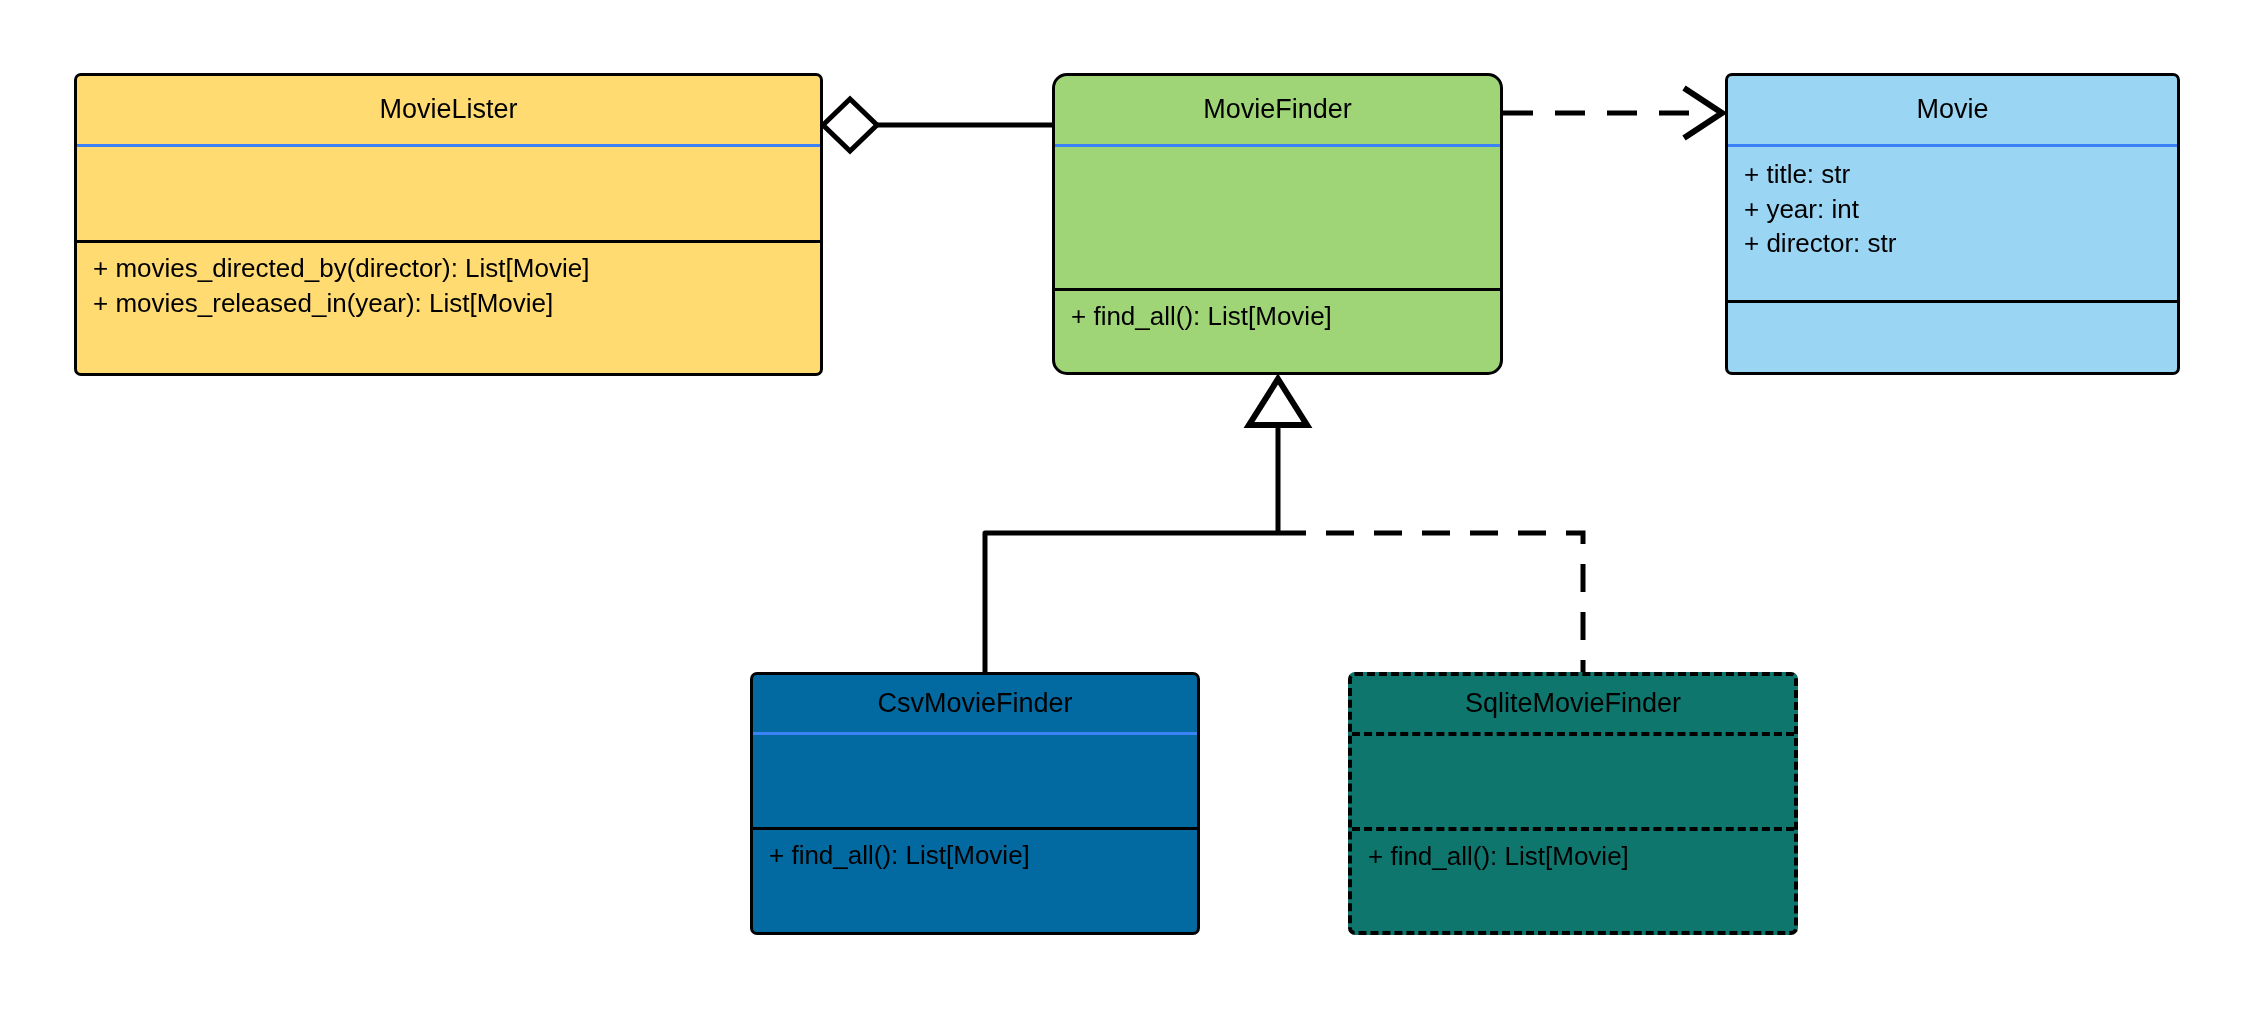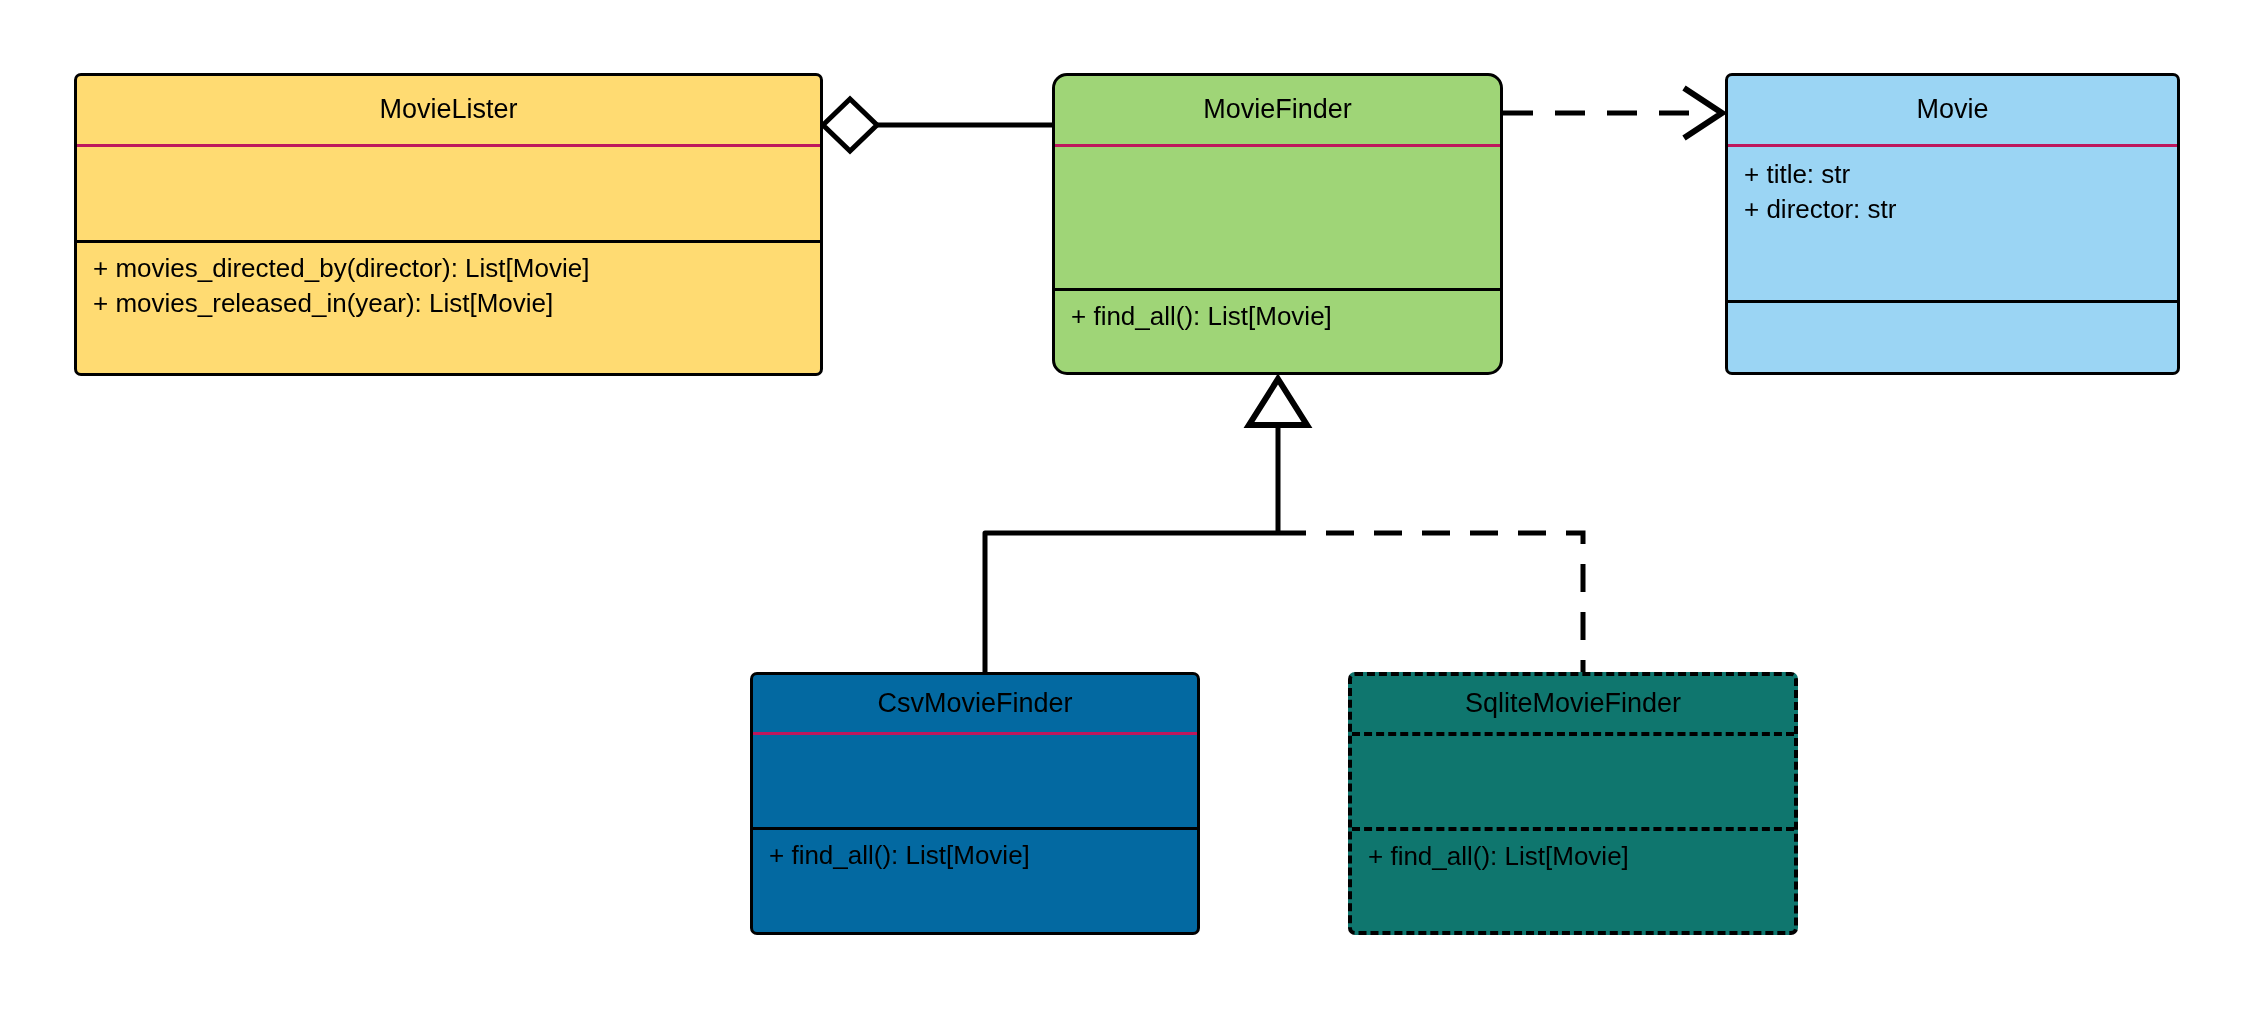--- a/index.html
+++ b/index.html
@@ -39,21 +39,21 @@
     border-width: 4px;
   }
   .uml-compartment {
     box-sizing: border-box;
     position: relative;
   }
   .compartment-name {
     display: flex;
     align-items: center;
     justify-content: center;
-    border-bottom: 3px solid #be185d;
+    border-bottom: 3px solid #3b82f6;
   }
   .uml-class.dashed .compartment-name {
     border-bottom: 4px dashed #000000;
   }
   .compartment-attrs {
     border-bottom: 3px solid #000000;
     padding: 10px 20px 0 16px;
   }
   .uml-class.dashed .compartment-attrs {
     border-bottom: 4px dashed #000000;
@@ -173,20 +173,21 @@
       <div class="member-line">+ find_all(): List[Movie]</div>
     </div>
   </div>
 
   <div class="uml-class" id="class-movie">
     <div class="uml-compartment compartment-name">
       <span class="class-title">Movie</span>
     </div>
     <div class="uml-compartment compartment-attrs">
       <div class="member-line">+ title: str</div>
+      <div class="member-line">+ year: int</div>
       <div class="member-line">+ director: str</div>
     </div>
     <div class="uml-compartment compartment-methods empty-compartment"></div>
   </div>
 
   <div class="uml-class" id="class-csvmoviefinder">
     <div class="uml-compartment compartment-name">
       <span class="class-title">CsvMovieFinder</span>
     </div>
     <div class="uml-compartment compartment-attrs empty-compartment"></div>

